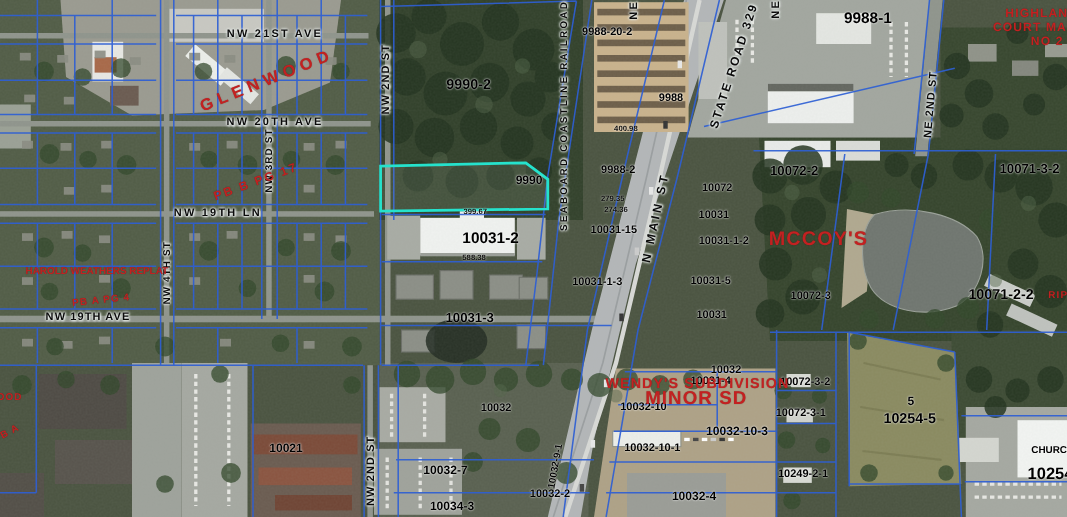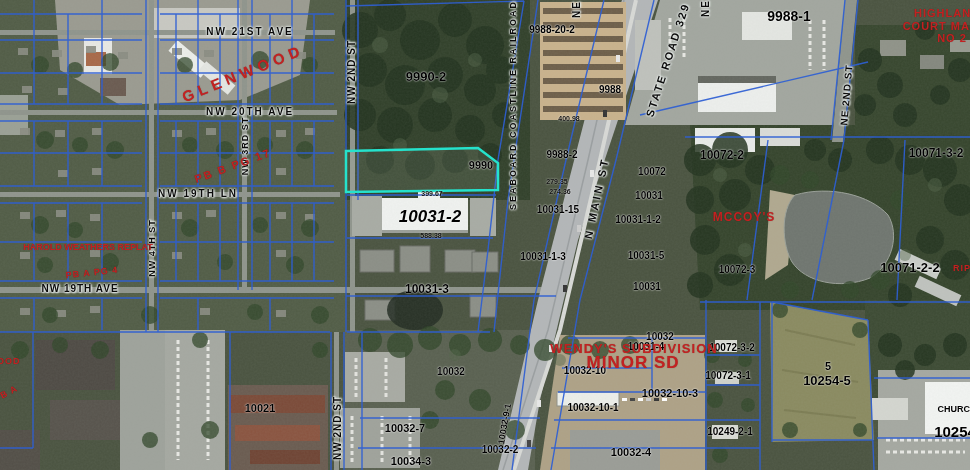--- a/index.html
+++ b/index.html
@@ -380,26 +380,26 @@
   <div class="labels">
       <div class="lbl parcel" style="left: 426px; top: 76px; transform: translate(-50%, -50%) rotate(0deg); font-size: 13px;">9990-2</div>
       <div class="lbl parcel" style="left: 481px; top: 165px; transform: translate(-50%, -50%) rotate(0deg); font-size: 11px;">9990</div>
       <div class="lbl parcel" style="left: 552px; top: 30px; transform: translate(-50%, -50%) rotate(0deg); font-size: 10px;">9988-20-2</div>
       <div class="lbl parcel" style="left: 789px; top: 16px; transform: translate(-50%, -50%) rotate(0deg); font-size: 14px;">9988-1</div>
       <div class="lbl parcel" style="left: 610px; top: 90px; transform: translate(-50%, -50%) rotate(0deg); font-size: 10px;">9988</div>
       <div class="lbl parcel" style="left: 562px; top: 155px; transform: translate(-50%, -50%) rotate(0deg); font-size: 10px;">9988-2</div>
       <div class="lbl parcel" style="left: 558px; top: 210px; transform: translate(-50%, -50%) rotate(0deg); font-size: 10px;">10031-15</div>
       <div class="lbl parcel" style="left: 652px; top: 172px; transform: translate(-50%, -50%) rotate(0deg); font-size: 10px;">10072</div>
       <div class="lbl parcel" style="left: 649px; top: 196px; transform: translate(-50%, -50%) rotate(0deg); font-size: 10px;">10031</div>
-      <div class="lbl parcel" style="left: 638px; top: 220px; transform: translate(-50%, -50%) rotate(0deg); font-size: 10px;">10031-1-2</div>
+      <div class="lbl parcel" style="left: 658px; top: 220px; transform: translate(-50%, -50%) rotate(0deg); font-size: 10px;">10031-1-2</div>
       <div class="lbl parcel" style="left: 543px; top: 257px; transform: translate(-50%, -50%) rotate(0deg); font-size: 10px;">10031-1-3</div>
       <div class="lbl parcel" style="left: 646px; top: 256px; transform: translate(-50%, -50%) rotate(0deg); font-size: 10px;">10031-5</div>
       <div class="lbl parcel" style="left: 647px; top: 287px; transform: translate(-50%, -50%) rotate(0deg); font-size: 10px;">10031</div>
       <div class="lbl parcel" style="left: 646px; top: 318px; transform: translate(-50%, -50%) rotate(0deg); font-size: 10px; margin-top: 29px;">10031-4</div>
-      <div class="lbl parcel" style="left: 430px; top: 216px; transform: translate(-50%, -50%) rotate(0deg); font-size: 17px; font-style: italic;">10031-2</div>
+      <div class="lbl parcel" style="left: 446px; top: 216px; transform: translate(-50%, -50%) rotate(0deg); font-size: 14px;">10031-2</div>
       <div class="lbl parcel" style="left: 427px; top: 289px; transform: translate(-50%, -50%) rotate(0deg); font-size: 12px;">10031-3</div>
       <div class="lbl parcel" style="left: 722px; top: 155px; transform: translate(-50%, -50%) rotate(0deg); font-size: 12px;">10072-2</div>
       <div class="lbl parcel" style="left: 936px; top: 153px; transform: translate(-50%, -50%) rotate(0deg); font-size: 12px;">10071-3-2</div>
       <div class="lbl parcel" style="left: 910px; top: 267px; transform: translate(-50%, -50%) rotate(0deg); font-size: 13px;">10071-2-2</div>
       <div class="lbl parcel" style="left: 737px; top: 270px; transform: translate(-50%, -50%) rotate(0deg); font-size: 10px;">10072-3</div>
       <div class="lbl parcel" style="left: 732px; top: 348px; transform: translate(-50%, -50%) rotate(0deg); font-size: 10px; text-align: right;">10072-3-2</div>
       <div class="lbl parcel" style="left: 728px; top: 376px; transform: translate(-50%, -50%) rotate(0deg); font-size: 10px;">10072-3-1</div>
       <div class="lbl parcel" style="left: 730px; top: 432px; transform: translate(-50%, -50%) rotate(0deg); font-size: 10px;">10249-2-1</div>
       <div class="lbl parcel" style="left: 828px; top: 366px; transform: translate(-50%, -50%) rotate(0deg); font-size: 11px;">5</div>
       <div class="lbl parcel" style="left: 827px; top: 380px; transform: translate(-50%, -50%) rotate(0deg); font-size: 13px;">10254-5</div>
@@ -415,21 +415,21 @@
       <div class="lbl parcel" style="left: 405px; top: 428px; transform: translate(-50%, -50%) rotate(0deg); font-size: 11px;">10032-7</div>
       <div class="lbl parcel" style="left: 411px; top: 461px; transform: translate(-50%, -50%) rotate(0deg); font-size: 11px;">10034-3</div>
       <div class="lbl parcel" style="left: 500px; top: 450px; transform: translate(-50%, -50%) rotate(0deg); font-size: 10px;">10032-2</div>
       <div class="lbl parcel" style="left: 505px; top: 424px; transform: translate(-50%, -50%) rotate(-80deg); font-size: 9px;">10032-9-1</div>
     </div>
   <div class="labels">
       <div class="lbl subdiv" style="left: 243px; top: 73px; transform: translate(-50%, -50%) rotate(-22deg); font-size: 15px; letter-spacing: 5px;">GLENWOOD</div>
       <div class="lbl subdiv" style="left: 233px; top: 166px; transform: translate(-50%, -50%) rotate(-20deg); font-size: 11px; letter-spacing: 2px;">PB B PG 17</div>
       <div class="lbl subdiv" style="left: 88px; top: 247px; transform: translate(-50%, -50%) rotate(0deg); font-size: 9px; letter-spacing: 0px;">HAROLD WEATHERS REPLAT</div>
       <div class="lbl subdiv" style="left: 92px; top: 273px; transform: translate(-50%, -50%) rotate(-6deg); font-size: 9px;">PB A PG 4</div>
-      <div class="lbl subdiv" style="left: 744px; top: 217px; transform: translate(-50%, -50%) rotate(0deg); font-size: 12px; letter-spacing: 1px;">MCCOY'S</div>
+      <div class="lbl subdiv" style="left: 744px; top: 217px; transform: translate(-50%, -50%) rotate(0deg); font-size: 18px; letter-spacing: 1px;">MCCOY'S</div>
       <div class="lbl subdiv" style="left: 634px; top: 348px; transform: translate(-50%, -50%) rotate(0deg); font-size: 13px; letter-spacing: 1px;">WENDY'S SUBDIVISION</div>
       <div class="lbl subdiv" style="left: 633px; top: 362px; transform: translate(-50%, -50%) rotate(0deg); font-size: 17px; letter-spacing: 1px;">MINOR SD</div>
       <div class="lbl subdiv" style="left: 947px; top: 13px; transform: translate(-50%, -50%) rotate(0deg); font-size: 11px;">HIGHLAND</div>
       <div class="lbl subdiv" style="left: 950px; top: 26px; transform: translate(-50%, -50%) rotate(0deg); font-size: 11px;">COURT MANOR</div>
       <div class="lbl subdiv" style="left: 952px; top: 38px; transform: translate(-50%, -50%) rotate(0deg); font-size: 11px;">NO 2</div>
       <div class="lbl subdiv" style="left: 962px; top: 268px; transform: translate(-50%, -50%) rotate(0deg); font-size: 9px;">RIP</div>
       <div class="lbl subdiv" style="left: 4px; top: 361px; transform: translate(-50%, -50%) rotate(0deg); font-size: 9px;">WOOD</div>
       <div class="lbl subdiv" style="left: 6px; top: 394px; transform: translate(-50%, -50%) rotate(-28deg); font-size: 9px;">PB A</div>
     </div>
   <div class="labels">

